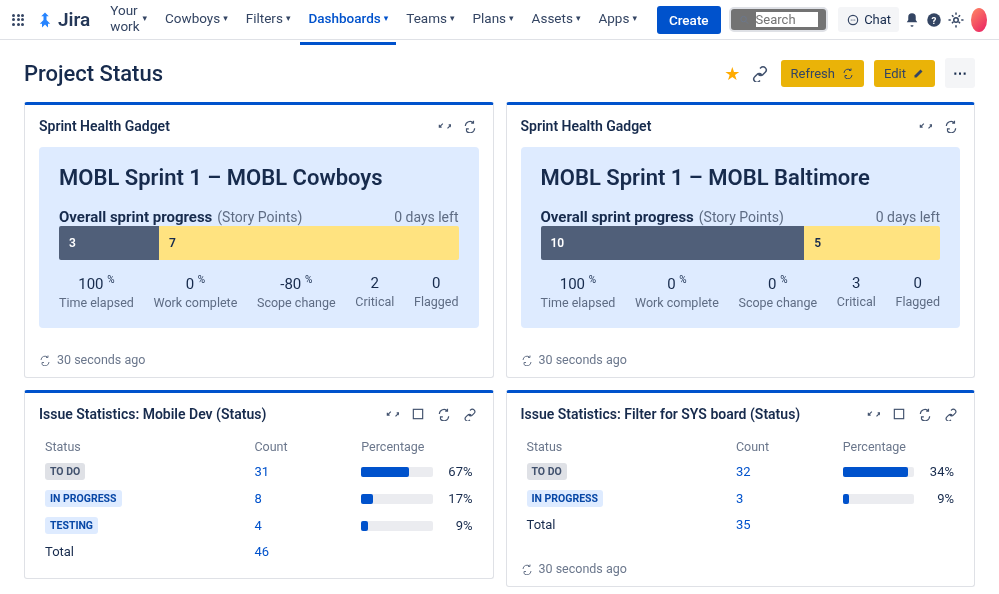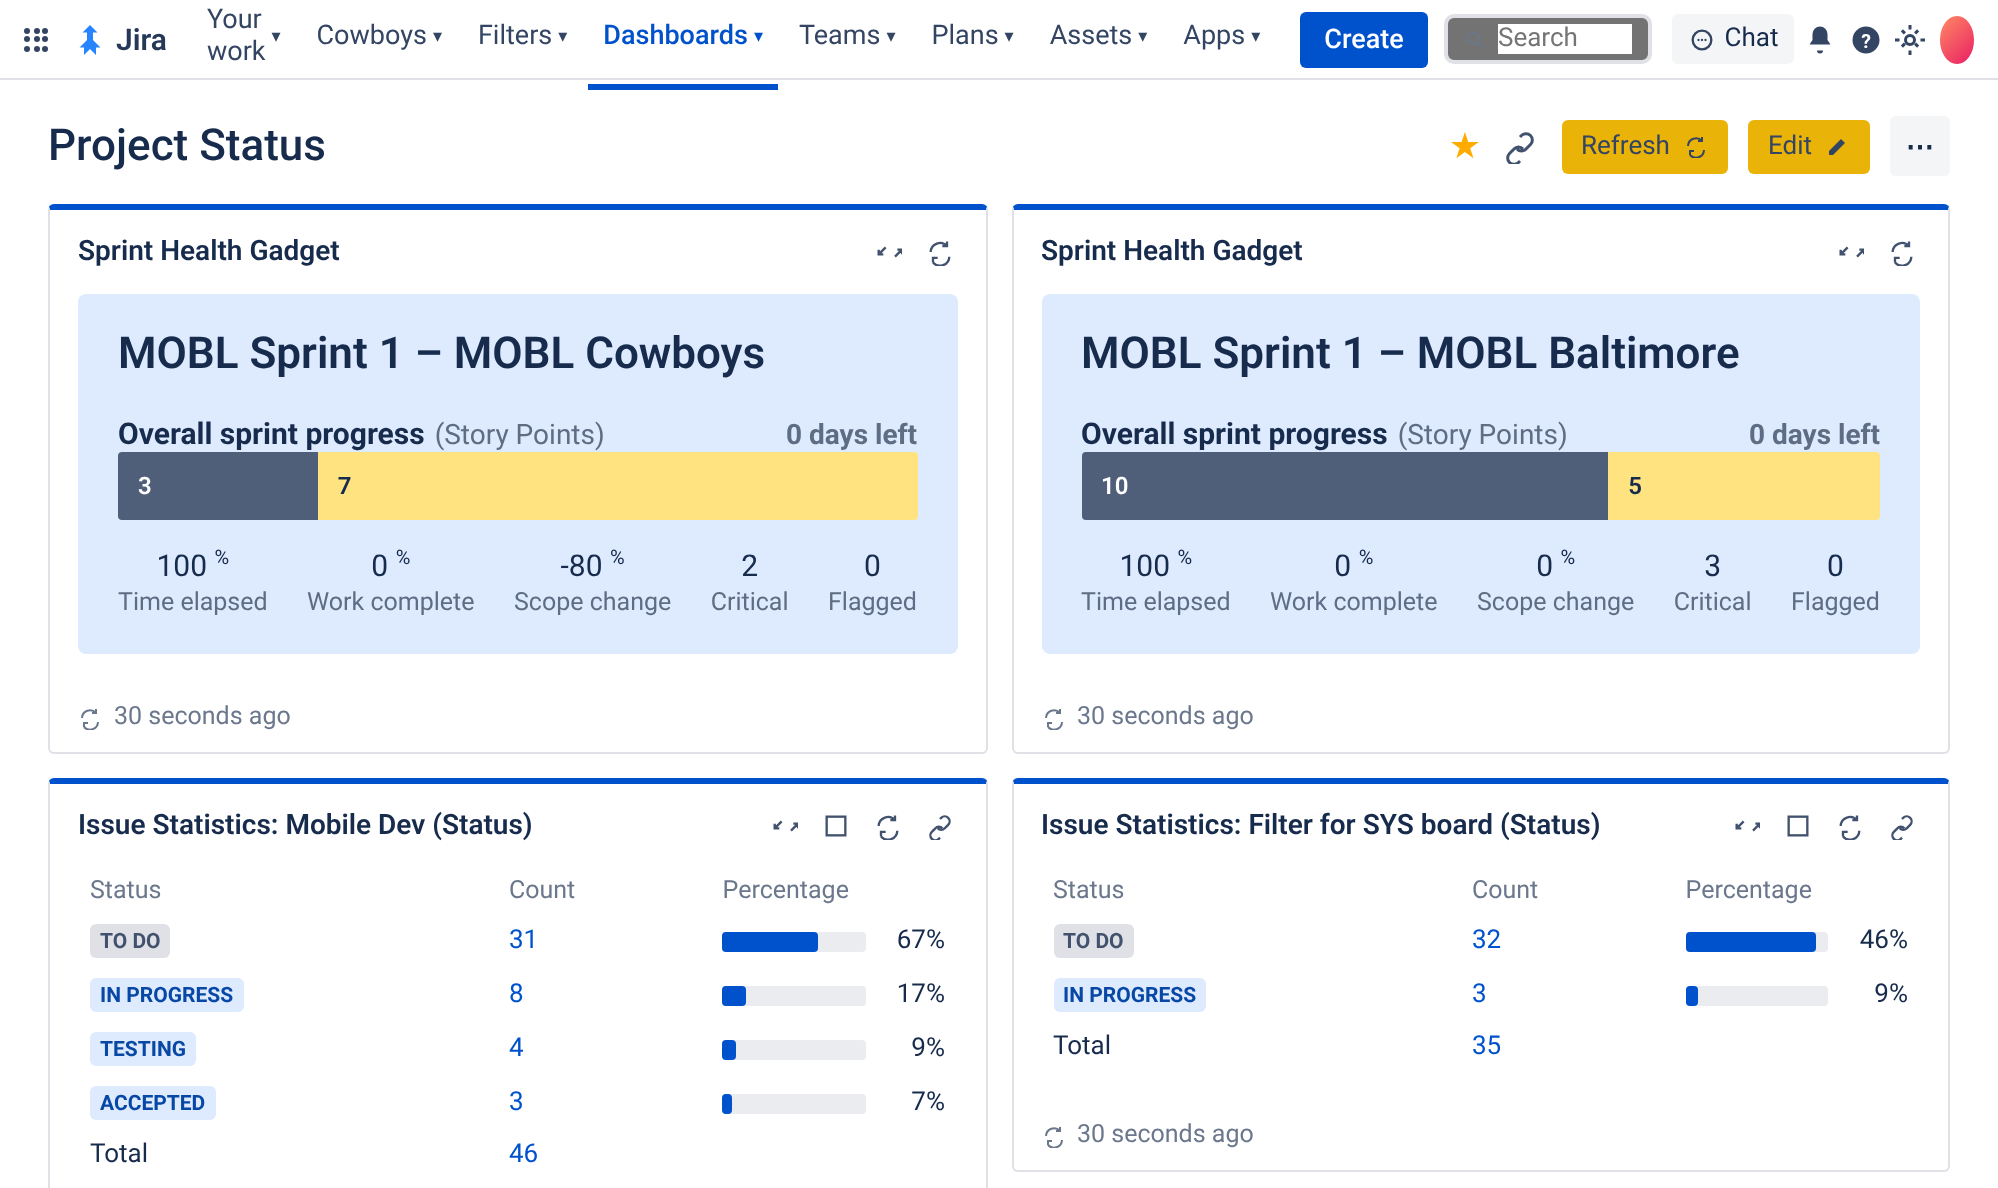--- a/index.html
+++ b/index.html
@@ -1,20 +1,20 @@
 <!DOCTYPE html>
 <html><head>
 <meta charset="utf-8">
 <style>
 *{box-sizing:border-box;margin:0;padding:0;font-family:-apple-system,BlinkMacSystemFont,"Segoe UI",Roboto,sans-serif}
 body{background:#fff;color:#172b4d;font-size:14px;width:999px}
 .topnav{display:flex;align-items:center;height:40px;padding:0 12px;border-bottom:1px solid #dfe1e6;gap:4px}
 .apps-icon{display:grid;grid-template-columns:repeat(3,3px);grid-gap:1.5px;cursor:pointer}
 .apps-icon span{width:3px;height:3px;background:#344563;border-radius:50%}
-.jira-logo{display:flex;align-items:center;gap:4px;margin:0 8px;font-weight:600;font-size:15px;color:#253858}
+.jira-logo{display:flex;align-items:center;gap:4px;margin:0 8px;font-weight:600;font-size:19px;color:#253858}
 .jira-mark{color:#2684ff;font-size:18px}
 .nav-items{display:flex;gap:2px}
 .nav-item{padding:8px 8px;color:#344563;cursor:pointer;font-size:13.5px;display:flex;align-items:center;gap:3px;border-bottom:3px solid transparent}
 .nav-item.active{color:#0052cc;border-bottom-color:#0052cc;font-weight:500}
 .chev{font-size:9px}
 .create-btn{background:#0052cc;color:#fff;border:none;padding:6px 12px;border-radius:3px;font-weight:500;cursor:pointer;font-size:13.5px;margin-left:8px}
 .spacer{flex:1}
 .search-box{display:flex;align-items:center;background:#737373;border:2px solid #dfe1e6;border-radius:5px;padding:3px 8px;width:140px;gap:6px;color:#6b778c}
 .chat-btn{display:flex;align-items:center;gap:4px;background:#f4f5f7;border-radius:3px;padding:5px 8px;cursor:pointer;font-size:13px;margin-left:6px}
 .nav-icon{width:26px;height:26px;display:flex;align-items:center;justify-content:center;cursor:pointer;color:#344563;border-radius:50%}
@@ -31,21 +31,21 @@
 .gadget{border:1px solid #dfe1e6;border-top:3px solid #0052cc;border-radius:3px;background:#fff}
 .gadget-hdr{display:flex;align-items:center;padding:12px 14px;gap:8px}
 .gadget-title{font-weight:600;font-size:14px;color:#172b4d;flex:1}
 .g-icon{width:18px;height:18px;cursor:pointer;color:#42526e;display:flex;align-items:center;justify-content:center}
 .gadget-body{padding:0 14px 14px}
 .sprint-card{background:#deebff;border-radius:4px;padding:18px 20px}
 .sprint-title{font-size:22px;font-weight:600;color:#172b4d;margin-bottom:18px}
 .sprint-sub{display:flex;align-items:baseline;gap:5px;}
 .sprint-sub b{font-size:15px}
 .sprint-sub span{font-size:14px;color:#5e6c84}
-.days-left{margin-left:auto;font-size:15px;font-weight:700}
+.days-left{margin-left:auto;font-size:15px;font-weight:400}
 .bar{display:flex;height:34px;border-radius:2px;overflow:hidden;margin-bottom:14px}
 .bar-seg{display:flex;align-items:center;padding:0 10px;color:#fff;font-size:12px;font-weight:600}
 .bar-done{background:#505f79}
 .bar-rem{background:#ffe380;color:#172b4d}
 .stats{display:flex;justify-content:space-between;text-align:center}
 .stat-v{font-size:15px;color:#172b4d}
 .stat-v sup{font-size:10px}
 .stat-l{font-size:12.5px;color:#5e6c84;margin-top:2px}
 .footer{display:flex;align-items:center;gap:6px;padding:10px 14px;font-size:12.5px;color:#6b778c}
 table.ist{width:100%;border-collapse:collapse;font-size:13px}
@@ -293,30 +293,20 @@
                 <td><span class="pill prog">TESTING</span></td>
                 <td class="cnt">4</td>
                 <td>
                   <div class="pbar">
                     <div class="pbar-fill" style="width:9%"></div>
                   </div>
                 </td>
                 <td class="pct">9%</td>
               </tr>
               <tr>
-                <td><span class="pill prog">ACCEPTED</span></td>
-                <td class="cnt">3</td>
-                <td>
-                  <div class="pbar">
-                    <div class="pbar-fill" style="width:7%"></div>
-                  </div>
-                </td>
-                <td class="pct">7%</td>
-              </tr>
-              <tr>
                 <td>Total</td>
                 <td class="cnt">46</td>
                 <td></td>
                 <td></td>
               </tr>
             </tbody>
           </table>
         </div>
       </div>
   </div>
@@ -411,21 +401,21 @@
                 <th colspan="2">Percentage</th>
               </tr>
               <tr>
                 <td><span class="pill">TO DO</span></td>
                 <td class="cnt">32</td>
                 <td>
                   <div class="pbar">
                     <div class="pbar-fill" style="width:91%"></div>
                   </div>
                 </td>
-                <td class="pct">46%</td>
+                <td class="pct">34%</td>
               </tr>
               <tr>
                 <td><span class="pill prog">IN PROGRESS</span></td>
                 <td class="cnt">3</td>
                 <td>
                   <div class="pbar">
                     <div class="pbar-fill" style="width:9%"></div>
                   </div>
                 </td>
                 <td class="pct">9%</td>

